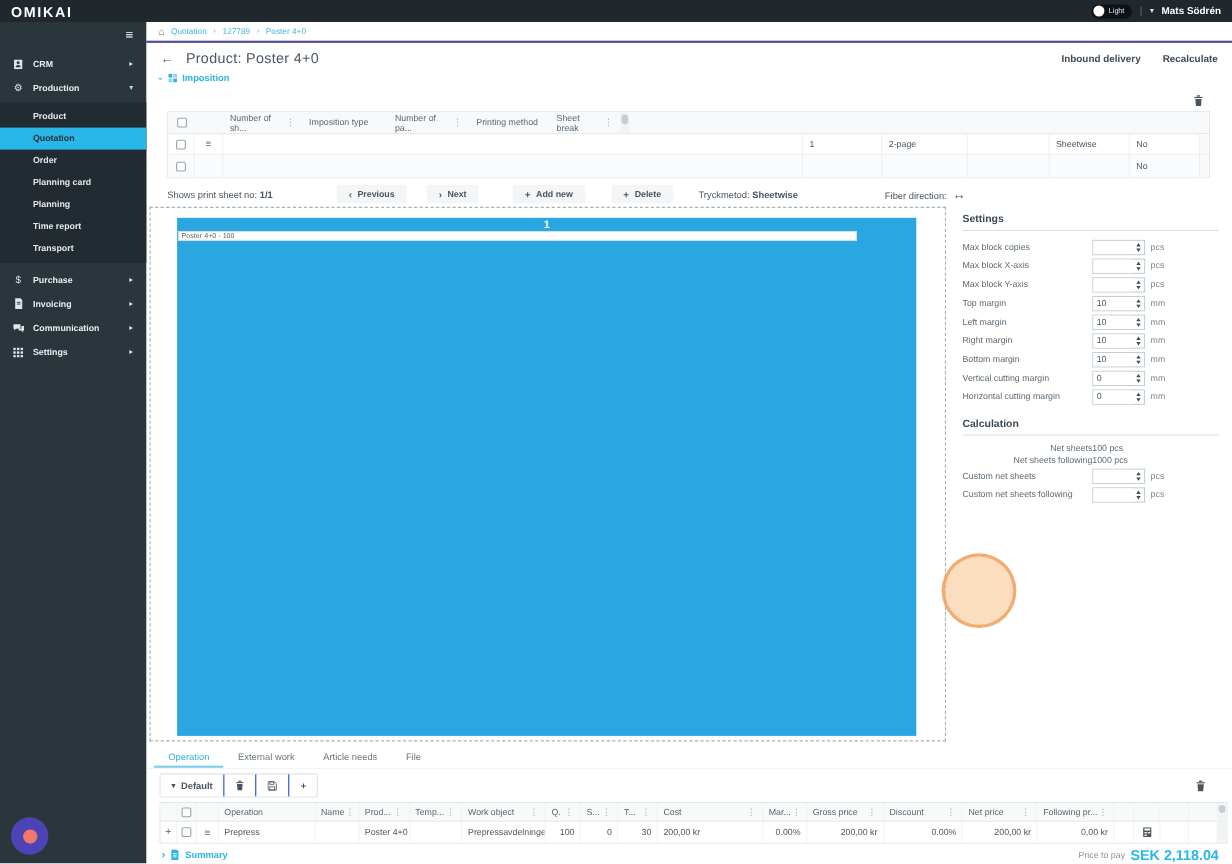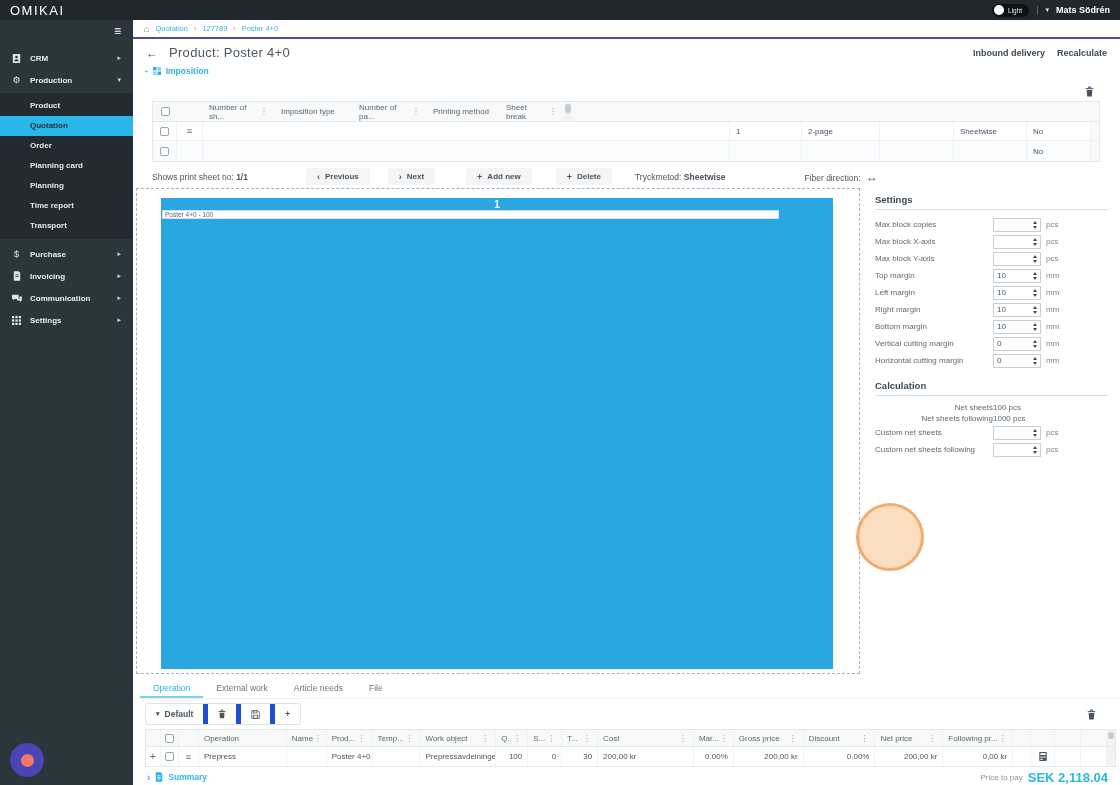--- a/index.html
+++ b/index.html
@@ -2,21 +2,21 @@
 <html><head>
 <meta charset="utf-8">
 <style>
   * { margin:0; padding:0; box-sizing:border-box; }
   html,body { width:1120px; height:785px; overflow:hidden; background:#fff;
     font-family:"Liberation Sans", sans-serif; color:#4a5560; }
 
   
   .topbar { height:20px; background:#20272d; display:flex; align-items:center;
     justify-content:space-between; padding:0 10px; }
-  .logo { color:#fff; font-weight:normal; font-size:13px; letter-spacing:1.5px; }
+  .logo { color:#fff; font-weight:bold; font-size:13px; letter-spacing:1.5px; }
   .top-right { display:flex; align-items:center; gap:7px; }
   .toggle-pill { display:flex; align-items:center; background:#0c1216; border-radius:8px;
     height:13px; padding:0 7px 0 2px; gap:4px; cursor:pointer; }
   .toggle-knob { width:10px; height:10px; border-radius:50%; background:#fff; }
   .toggle-label { color:#e8ecee; font-size:6.5px; }
   .top-sep { color:#66707a; font-size:9px; }
   .top-caret { color:#dfe5e8; font-size:7px; }
   .user-name { color:#fff; font-size:9px; font-weight:bold; }
 
   
@@ -43,21 +43,21 @@
   .main { flex:1; min-width:0; display:flex; flex-direction:column; background:#fff; }
   .breadcrumb { height:17px; display:flex; align-items:center; gap:6px; padding:0 11px;
     font-size:7.5px; }
   .bc-home { color:#5a6670; font-size:9px; cursor:pointer; }
   .bc-link { color:#3fb5dc; cursor:pointer; }
   .bc-sep { color:#9aa3aa; font-size:7px; }
   .purple-rule { height:2px; background:#514a9d; }
   .title-row { height:25px; display:flex; align-items:center; gap:11px; padding:2px 13px 0; }
   .back-arrow { font-size:12px; cursor:pointer; color:#4a5560; }
   .page-title { font-size:13px; color:#4b5661; letter-spacing:.3px; }
-  .title-actions { margin-left:auto; display:flex; gap:12px; }
+  .title-actions { margin-left:auto; display:flex; gap:20px; }
   .txt-btn { font-size:9px; font-weight:600; color:#3f4b55; cursor:pointer; }
   .section-hdr { display:flex; align-items:center; gap:5px; padding:0 12px; height:14px;
     color:#2eb3dd; cursor:pointer; }
   .sec-chev { display:inline-block; transform:rotate(90deg); font-size:8px; font-weight:bold; }
   .sec-label { font-size:8.5px; font-weight:bold; }
   .trash-row { display:flex; justify-content:flex-end; padding:8px 26px 4px; }
   .icon-btn { cursor:pointer; color:#4a5560; display:flex; align-items:center; }
   svg { display:block; }
 
   
@@ -130,21 +130,21 @@
 
   
   .bottom { margin-top:auto; }
   .tabs { display:flex; padding-left:7px; height:19px; border-bottom:1px solid #f0f2f4; }
   .tab { padding:0 13px; display:flex; align-items:center; font-size:8.5px; color:#6b7780;
     cursor:pointer; border-bottom:2px solid transparent; }
   .tab.active { color:#2eb3dd; border-bottom-color:#7fcfe8; }
   .toolbar { display:flex; align-items:center; margin:4px 0 4px 12px; padding-right:24px; }
   .btn-group { display:flex; border:1px solid #dfe4e7; border-radius:2px; }
   .bg-item { padding:0 10px; height:20px; display:flex; align-items:center; gap:5px;
-    border-right:5px solid #1d4ed8; font-size:8.5px; font-weight:600; color:#4a5560; cursor:pointer; }
+    border-right:1px solid #1d4ed8; font-size:8.5px; font-weight:600; color:#4a5560; cursor:pointer; }
   .bg-item:last-child { border-right:none; }
   .bg-caret { font-size:7px; }
   .toolbar .right { margin-left:auto; }
 
   .op-table { margin-left:12px; width:971px; border:1px solid #e3e8eb; font-size:8px; }
   .op-hrow { display:flex; background:#f8fafa; height:17px; align-items:center;
     border-bottom:1px solid #e3e8eb; color:#5a6670; }
   .op-row { display:flex; height:19px; align-items:center; }
   .op-table .cell { height:100%; display:flex; align-items:center; padding:0 5px;
     border-right:1px solid #f0f3f4; overflow:hidden; white-space:nowrap; }

